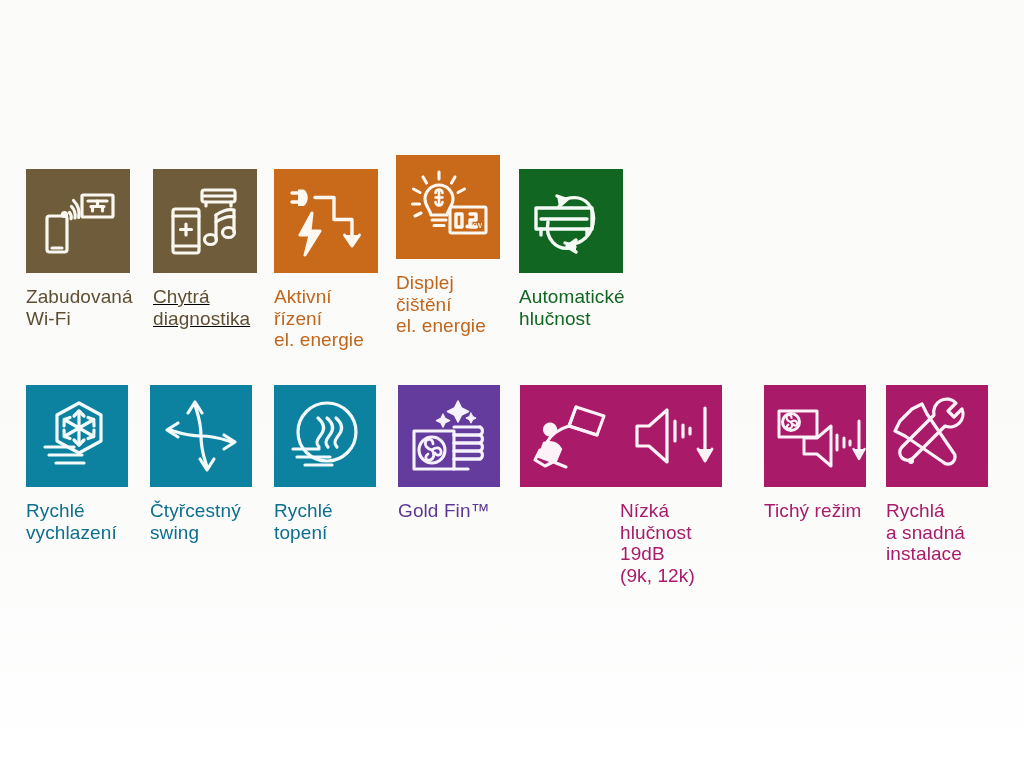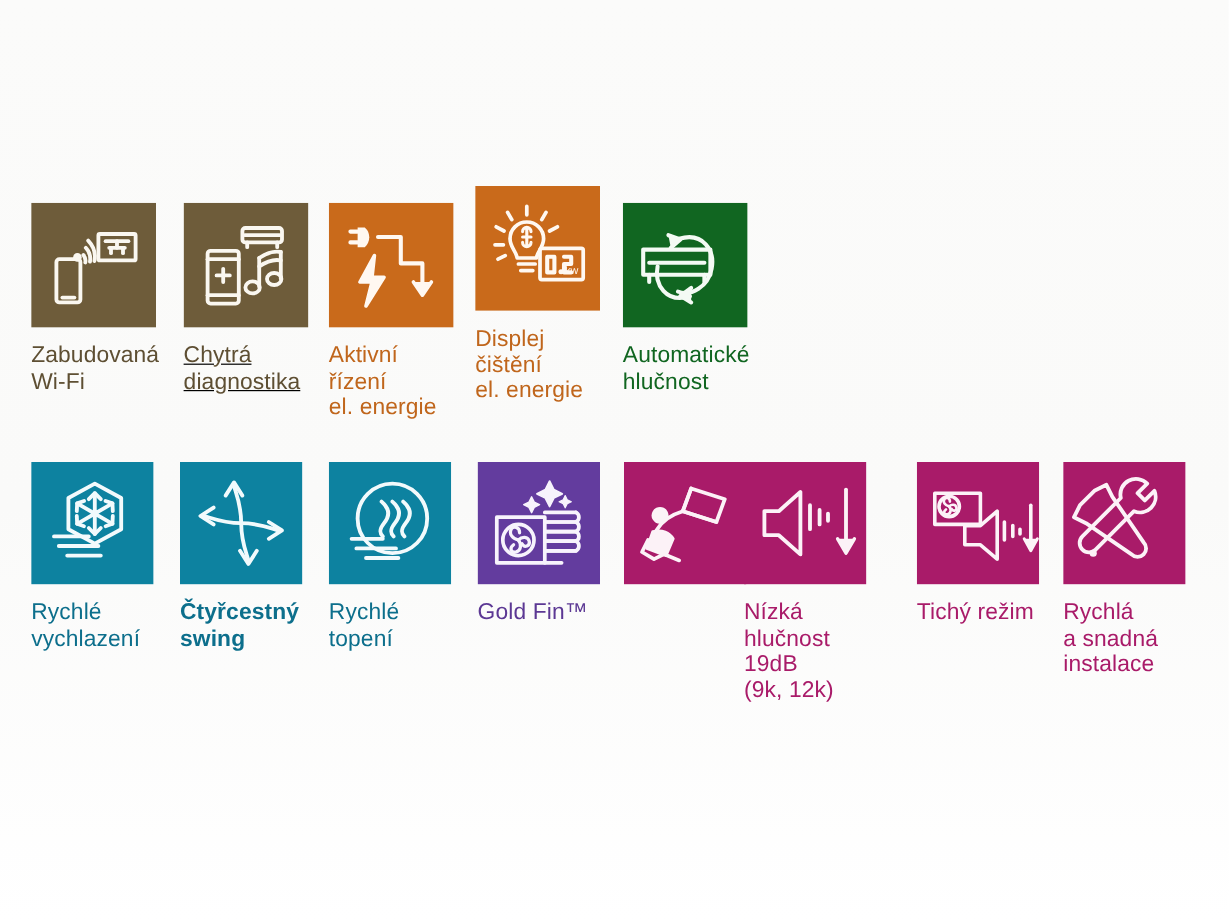--- a/index.html
+++ b/index.html
@@ -180,21 +180,21 @@
             <path d="M15 -2 L14.7 -8.5 L9 -10.5"></path>
           </g>
           <path d="M19 62 h29 M23 70 h33 M30 78 h28"></path>
         </g>
       </svg>
     </div>
     <div class="label" style="color:#0D6F8C;">Rychlé
 vychlazení</div>
   </div>
 
-  <div class="feature r2" style="left:150px; top:385px;font-weight:bold;">
+  <div class="feature r2" style="left:150px; top:385px;">
     <div class="tile">
       <svg viewBox="0 0 102 102" xmlns="http://www.w3.org/2000/svg">
         <rect x="0" y="0" width="102" height="102" fill="#0D82A0"></rect>
         <g fill="none" stroke="#F2FAFC" stroke-width="3.2" stroke-linecap="round" stroke-linejoin="round">
           <path d="M51 51 C51 36 47 27 45 20"></path>
           <path d="M38 28 L45 17 L52 28"></path>
           <path d="M51 51 C51 66 55 75 57 82"></path>
           <path d="M50 74 L57 85 L64 74"></path>
           <path d="M51 51 C36 51 27 47 20 45"></path>
           <path d="M28 38 L17 45 L28 52"></path>

